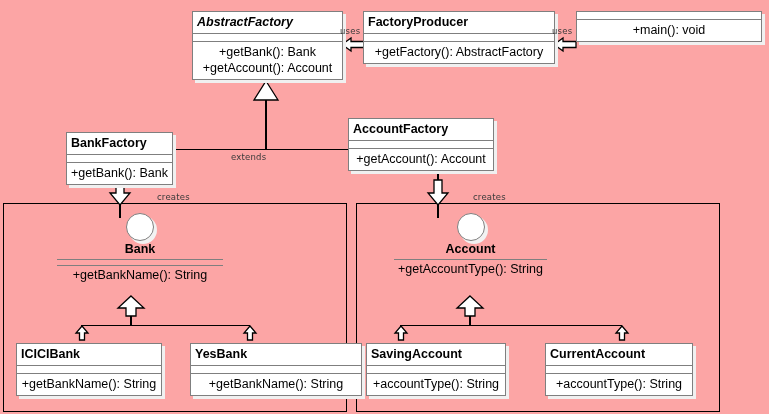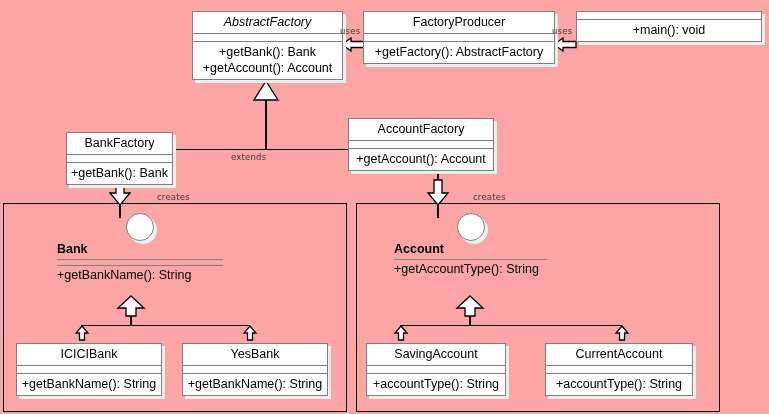--- a/index.html
+++ b/index.html
@@ -22,23 +22,23 @@
   .uml-class {
     position: absolute;
     box-sizing: border-box;
     background: #ffffff;
     border: 1px solid #7f7f7f;
     box-shadow: 3px 3px 0 0 #f0f0f0;
     z-index: 5;
   }
   .uml-name {
     box-sizing: border-box;
-    text-align: center;
+    text-align: left;
     font-size: 12.5px;
-    font-weight: normal;
+    font-weight: bold;
     color: #000000;
     padding: 3px 4px 4px 4px;
     border-bottom: 1px solid #7f7f7f;
     white-space: nowrap;
     line-height: 1.15;
   }
   .uml-name.italic { font-style: italic; }
   .uml-attrs {
     box-sizing: border-box;
     height: 8px;
@@ -52,20 +52,21 @@
     line-height: 1.28;
     white-space: nowrap;
     text-align: center;
   }
 
   
   .uml-iface {
     position: absolute;
     box-sizing: border-box;
     z-index: 5;
+    text-align: center;
   }
   .iface-circle {
     width: 26px;
     height: 26px;
     border: 1.6px solid #7f7f7f;
     border-radius: 50%;
     background: #ffffff;
     margin: 0 auto 1px auto;
     box-shadow: 3px 3px 0 0 #f2f2f2;
   }
@@ -273,21 +274,21 @@
   </div>
 
   <div class="uml-class" style="left:16px; top:343px; width:146px;">
     <div class="uml-name">ICICIBank</div>
     <div class="uml-attrs"></div>
     <div class="uml-ops">
       <div>+getBankName(): String</div>
     </div>
   </div>
 
-  <div class="uml-class" style="left:182px; top:343px; width:146px;">
+  <div class="uml-class" style="left:190px; top:343px; width:172px;">
     <div class="uml-name">YesBank</div>
     <div class="uml-attrs"></div>
     <div class="uml-ops">
       <div>+getBankName(): String</div>
     </div>
   </div>
 
   <div class="uml-class" style="left:366px; top:343px; width:140px;">
     <div class="uml-name">SavingAccount</div>
     <div class="uml-attrs"></div>

